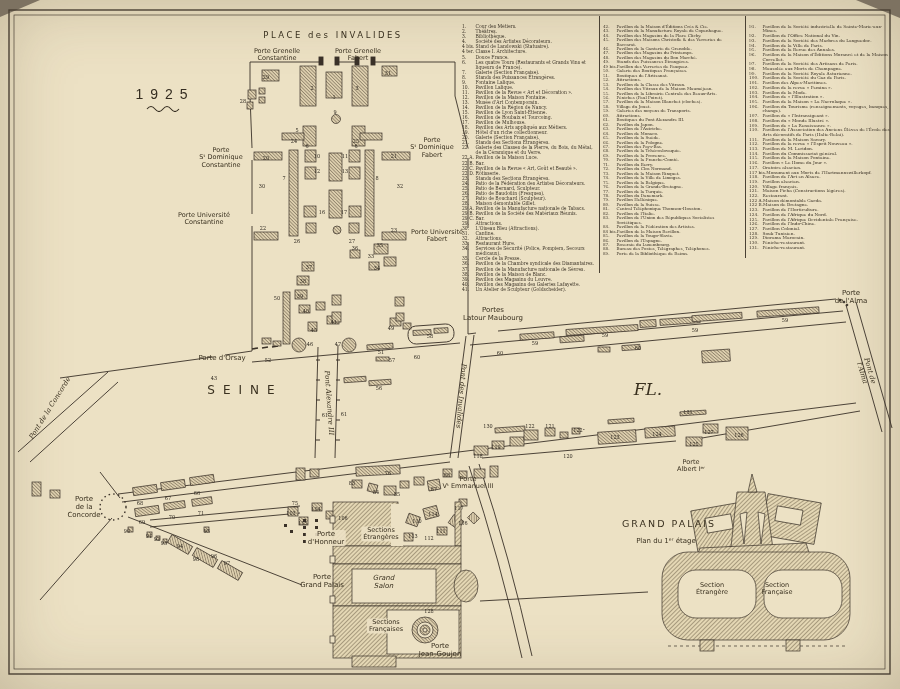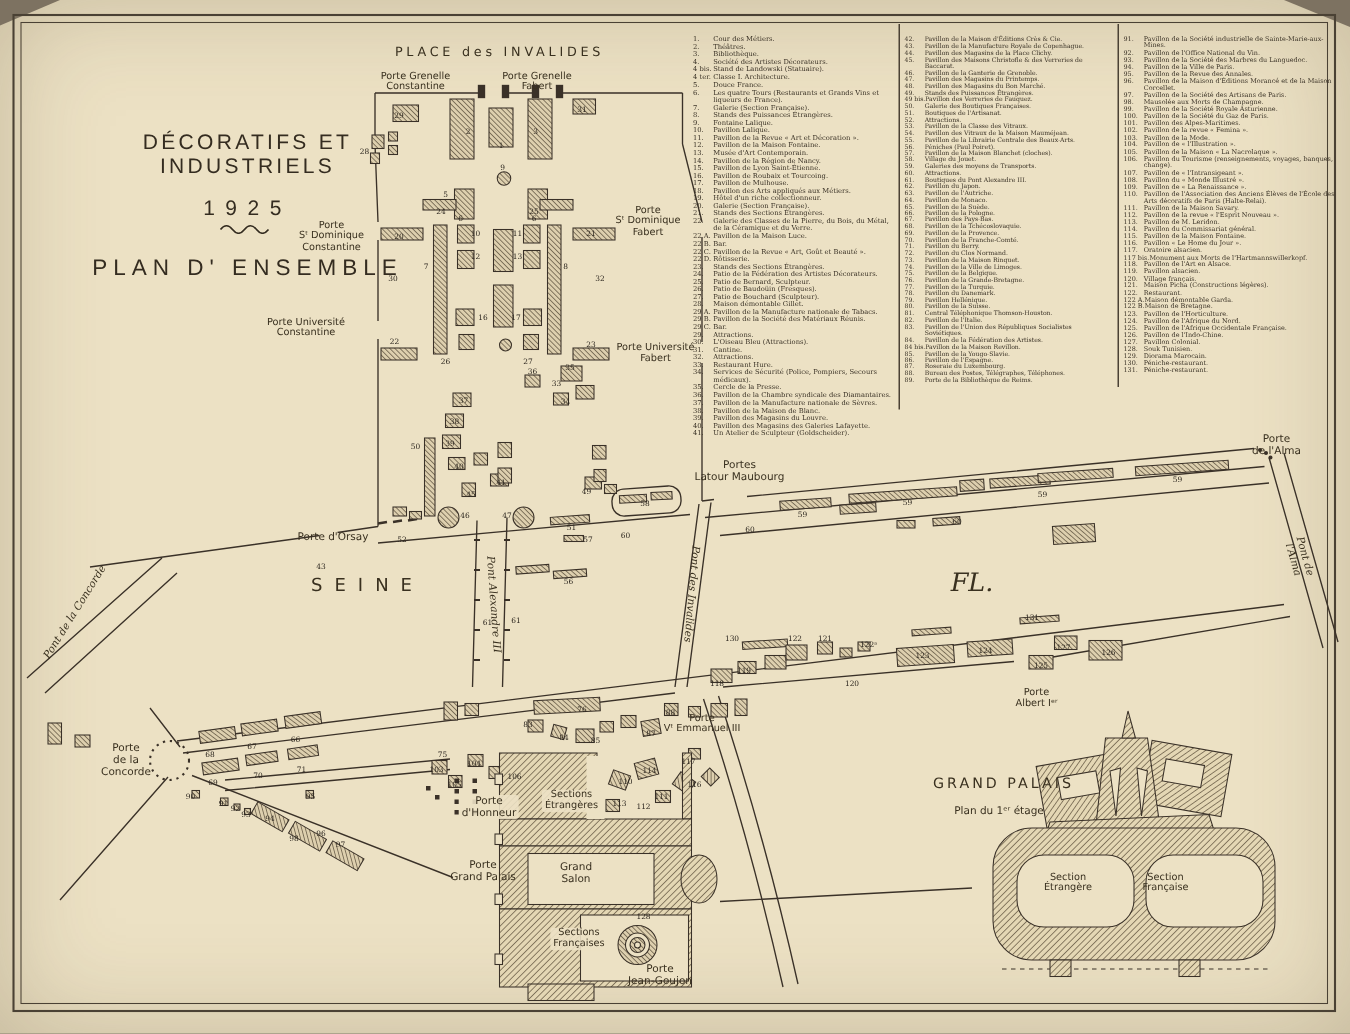--- a/index.html
+++ b/index.html
@@ -285,26 +285,24 @@
           <rect x="315" y="526" width="3" height="3"></rect>
         <rect x="315" y="533" width="3" height="3"></rect>
           <rect x="315" y="540" width="3" height="3"></rect>
         <rect x="284" y="524" width="3" height="3"></rect>
           <rect x="290" y="530" width="3" height="3"></rect>
       </g>
     </g>
   </svg>
 
   <div id="titleblock">
-    <div class="t2">DÉCORATIFS ET INDUSTRIELS</div>
     <div class="t4">1925</div>
     <svg class="flourish" width="40" height="8" viewBox="0 0 40 8">
       <path d="M2,5 q4,-5 8,0 t8,0 t8,0 t8,0" fill="none" stroke="#342c20" stroke-width="1.1"></path>
     </svg>
-    <div class="t5">PLAN D' ENSEMBLE</div>
   </div>
 
   <div id="lcol1" class="lcol">
       <div class="lrow">
         <span class="lnum">1.</span>
         <span class="ltxt">Cour des Métiers.</span>
       </div>
       <div class="lrow">
         <span class="lnum">2.</span>
         <span class="ltxt">Théâtres.</span>
@@ -912,21 +910,21 @@
       <div class="mlabel it" style="left: 329px; top: 403px; font-size: 7px; transform: translate(-50%, -50%) rotate(86deg);">Pont Alexandre III</div>
       <div class="mlabel it" style="left: 461px; top: 396px; font-size: 7px; transform: translate(-50%, -50%) rotate(95deg);">Pont des Invalides</div>
       <div class="mlabel it" style="left: 866px; top: 372px; font-size: 7px; transform: translate(-50%, -50%) rotate(74deg);">Pont de l'Alma</div>
       <div class="mlabel" style="left: 84px; top: 507px; font-size: 7px;">Porte
 de la
 Concorde</div>
       <div class="mlabel halo" style="left: 326px; top: 538px; font-size: 7px;">Porte
 d'Honneur</div>
       <div class="mlabel" style="left: 322px; top: 581px; font-size: 7px;">Porte
 Grand Palais</div>
-      <div class="mlabel" style="left: 384px; top: 582px; font-size: 7px;">Grand
+      <div class="mlabel" style="left: 384px; top: 582px; font-size: 7px; font-style: italic;">Grand
 Salon</div>
       <div class="mlabel halo" style="left: 381px; top: 534px; font-size: 6.5px;">Sections
 Étrangères</div>
       <div class="mlabel halo" style="left: 386px; top: 626px; font-size: 6.5px;">Sections
 Françaises</div>
       <div class="mlabel" style="left: 440px; top: 650px; font-size: 7px;">Porte
 Jean-Goujon</div>
       <div class="mlabel" style="left: 468px; top: 483px; font-size: 6.5px;">Porte
 Vᵗ Emmanuel III</div>
       <div class="mlabel" style="left: 691px; top: 466px; font-size: 6.5px;">Porte

